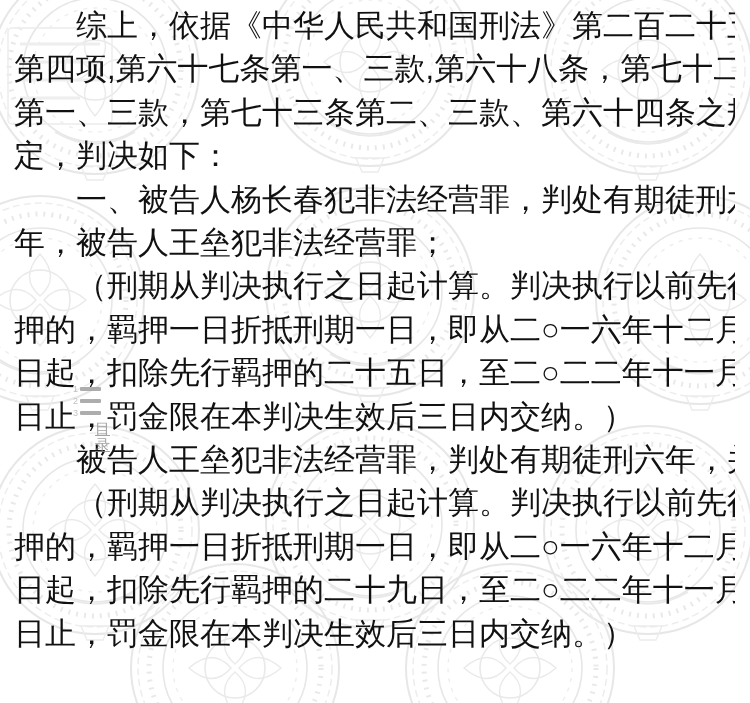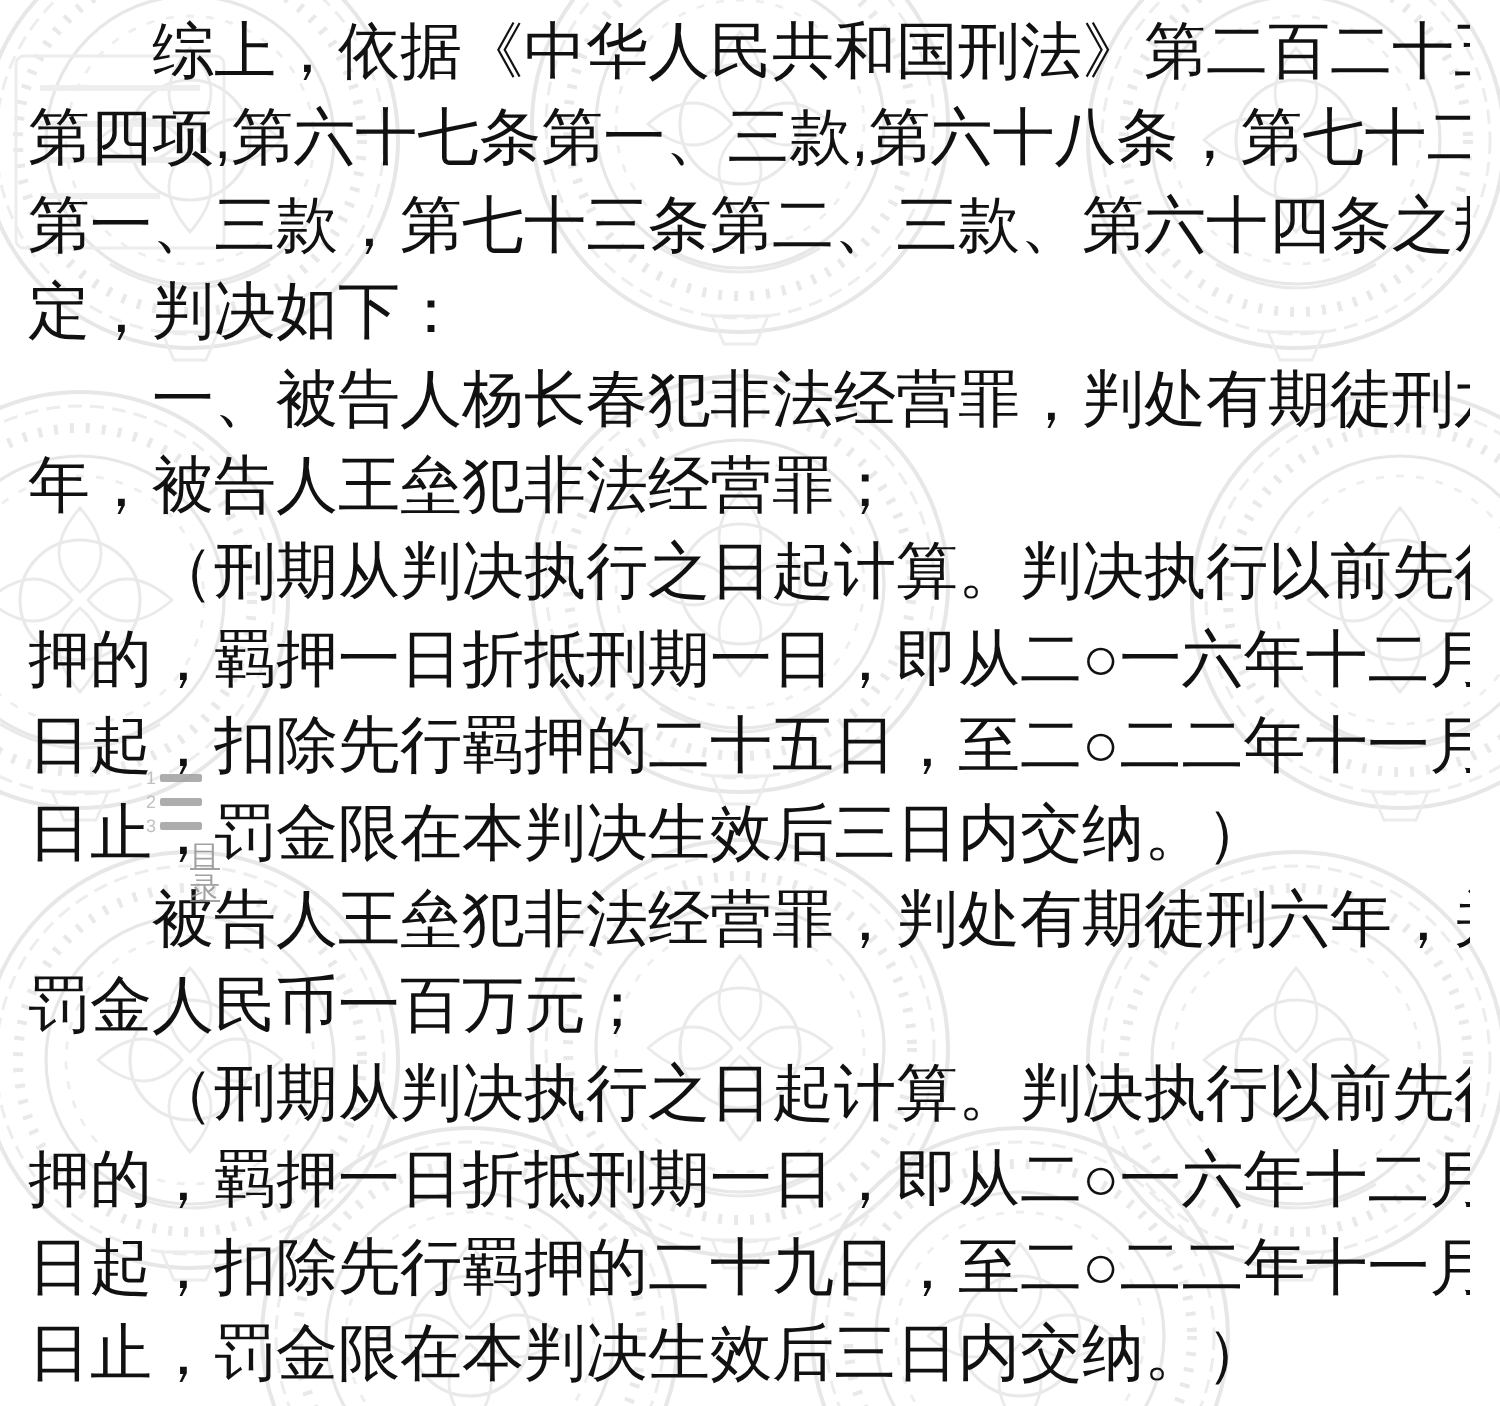--- a/index.html
+++ b/index.html
@@ -130,21 +130,20 @@
       <div class="line">第四项,第六十七条第一、三款,第六十八条，第七十二条</div>
       <div class="line">第一、三款，第七十三条第二、三款、第六十四条之规</div>
       <div class="line end">定，判决如下：</div>
       <div class="line indent">一、被告人杨长春犯非法经营罪，判处有期徒刑六</div>
       <div class="line end">年，被告人王垒犯非法经营罪；</div>
       <div class="line indent">（刑期从判决执行之日起计算。判决执行以前先行羁</div>
       <div class="line">押的，羁押一日折抵刑期一日，即从二○一六年十二月六</div>
       <div class="line">日起，扣除先行羁押的二十五日，至二○二二年十一月十</div>
       <div class="line end">日止，罚金限在本判决生效后三日内交纳。）</div>
       <div class="line indent">被告人王垒犯非法经营罪，判处有期徒刑六年，并处</div>
-      <div class="line end">罚金人民币一百万元；</div>
       <div class="line indent">（刑期从判决执行之日起计算。判决执行以前先行羁</div>
       <div class="line">押的，羁押一日折抵刑期一日，即从二○一六年十二月六</div>
       <div class="line">日起，扣除先行羁押的二十九日，至二○二二年十一月六</div>
       <div class="line end">日止，罚金限在本判决生效后三日内交纳。）</div>
     </div>
 
   <div class="toc-btn">
     <span class="toc-icon" id="toc-icon">
         <span class="toc-row">
           <span class="num">1</span>

